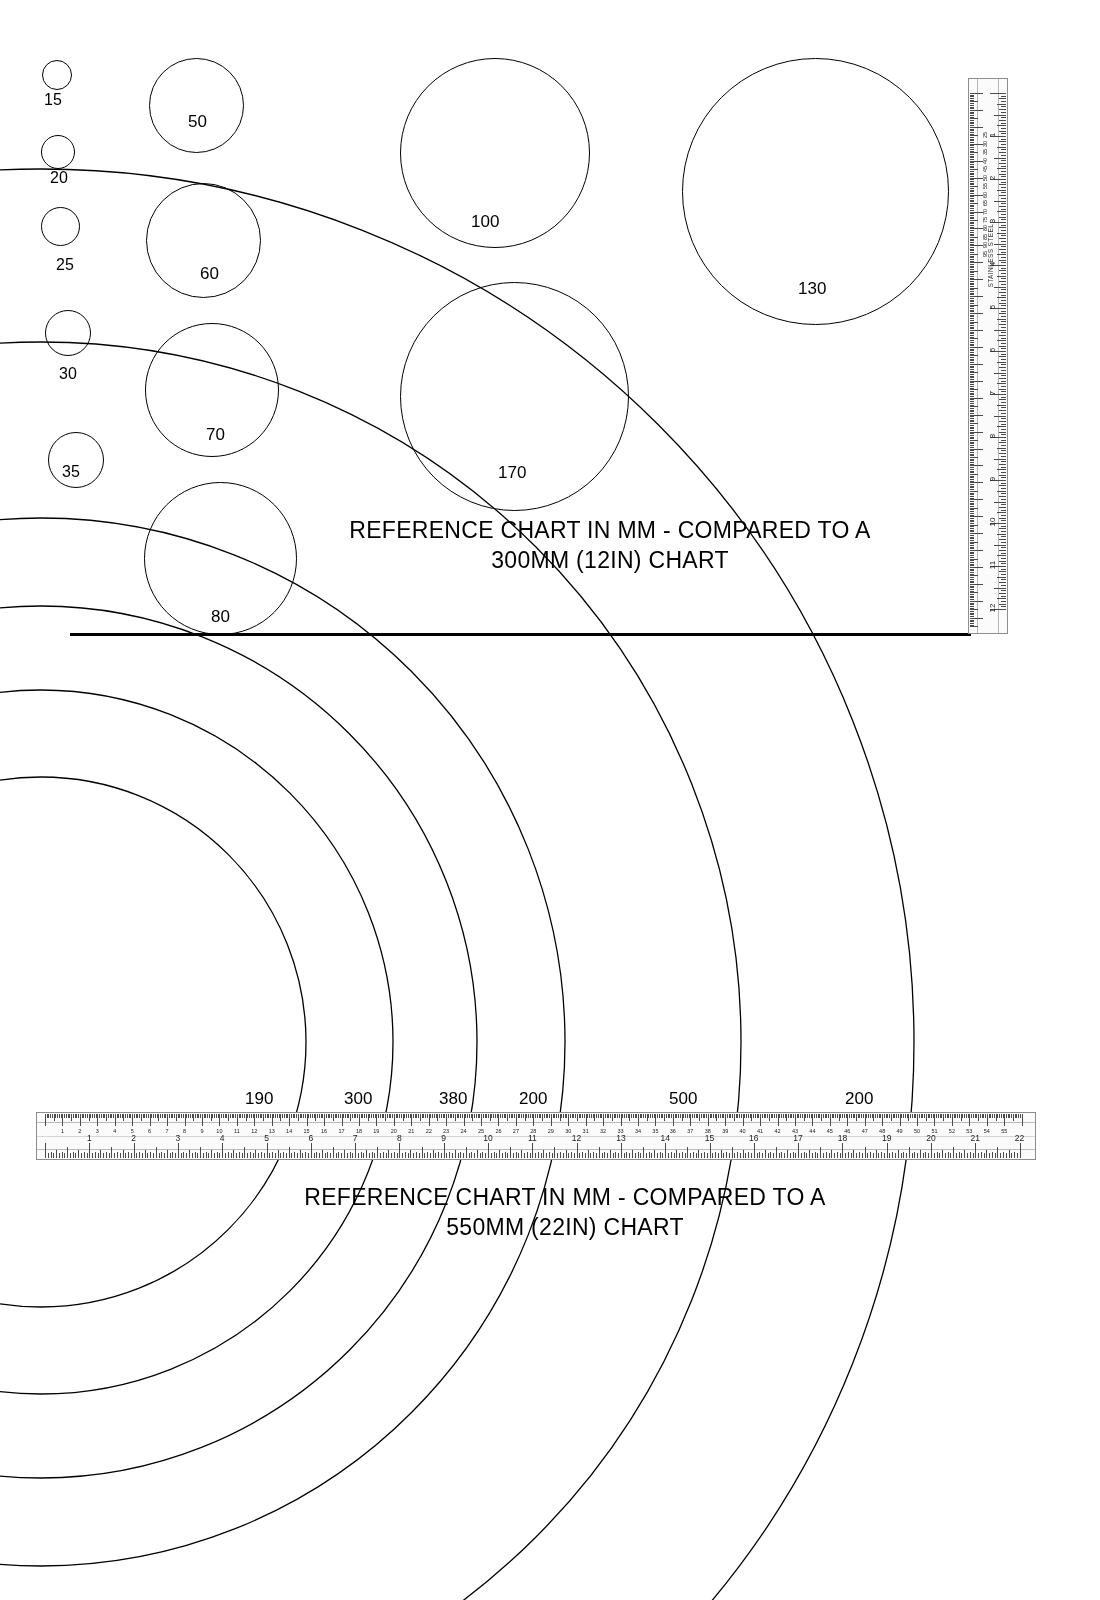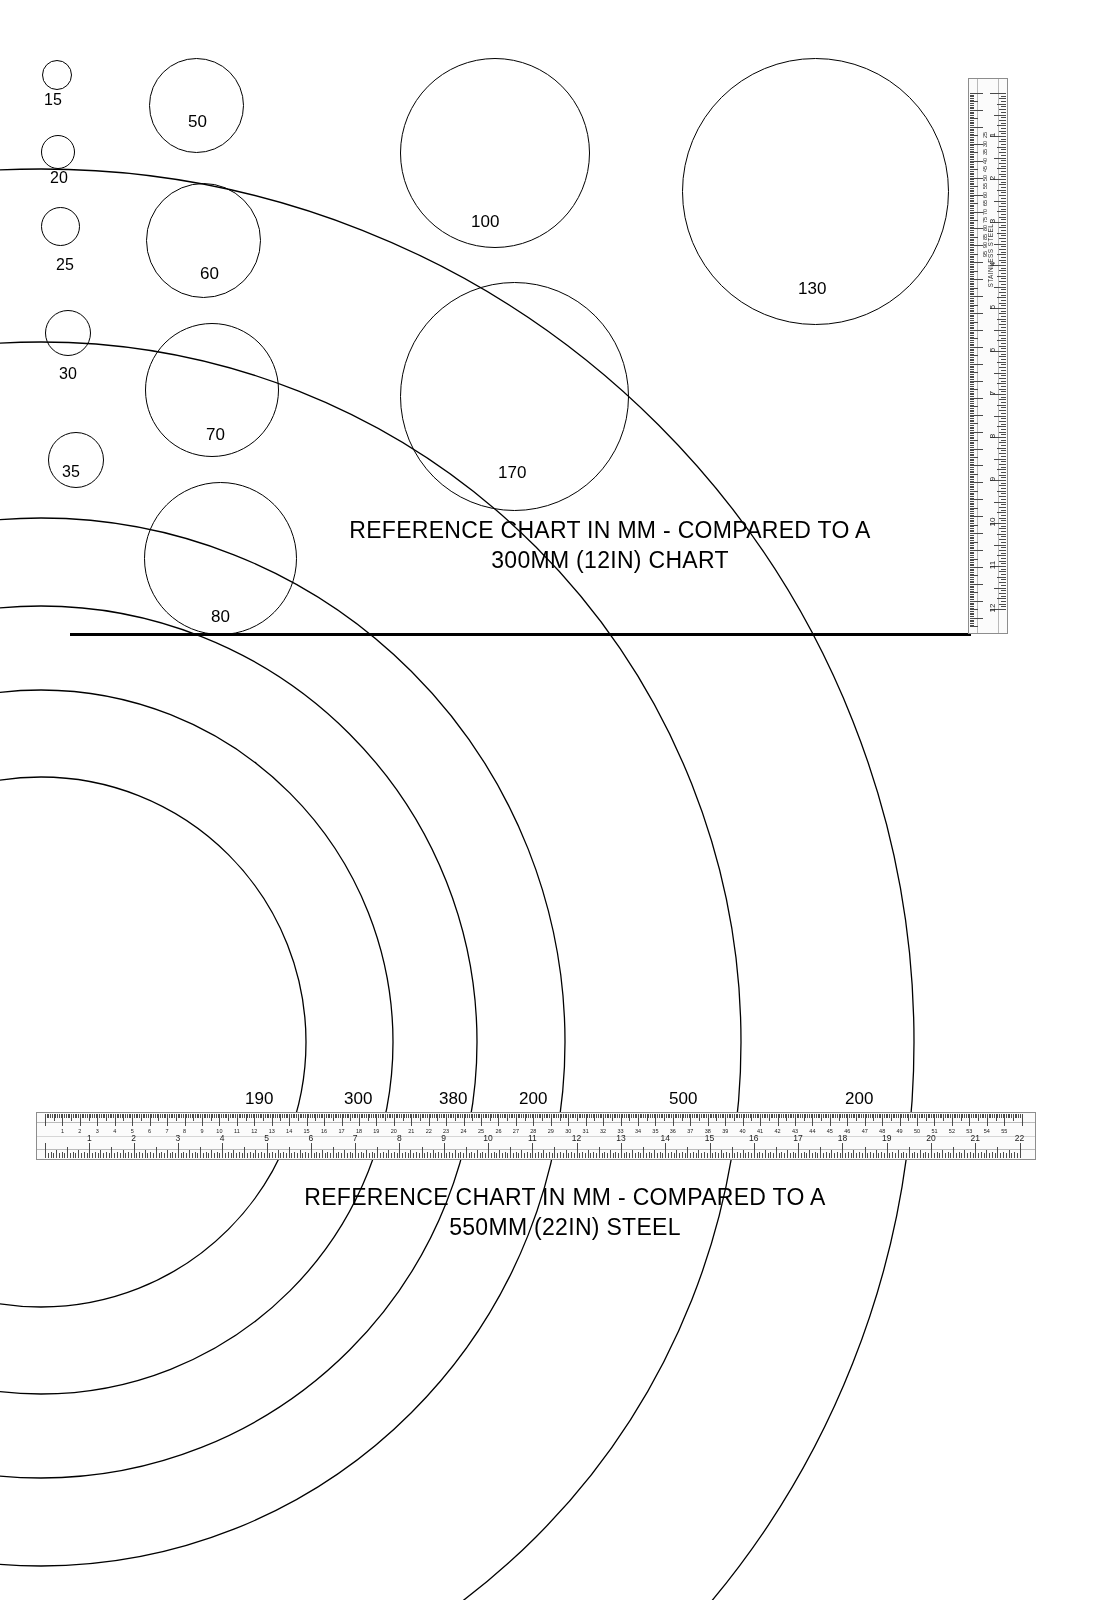--- a/index.html
+++ b/index.html
@@ -1738,17 +1738,17 @@
           <div class="num-h tiny" style="left: 897.49px; top: 14px;">51</div>
           <div class="num-h tiny" style="left: 914.93px; top: 14px;">52</div>
           <div class="num-h tiny" style="left: 932.37px; top: 14px;">53</div>
           <div class="num-h tiny" style="left: 949.81px; top: 14px;">54</div>
           <div class="num-h tiny" style="left: 967.25px; top: 14px;">55</div>
         </div>
     </div>
 
     <div class="caption" style="left:255px; top:1182px; width:620px;">
       <div>REFERENCE CHART IN MM - COMPARED TO A</div>
-      <div>550MM (22IN) STEEL</div>
+      <div>550MM (22IN) CHART</div>
     </div>
   </div>
 
 </div>
 
 </body></html>

